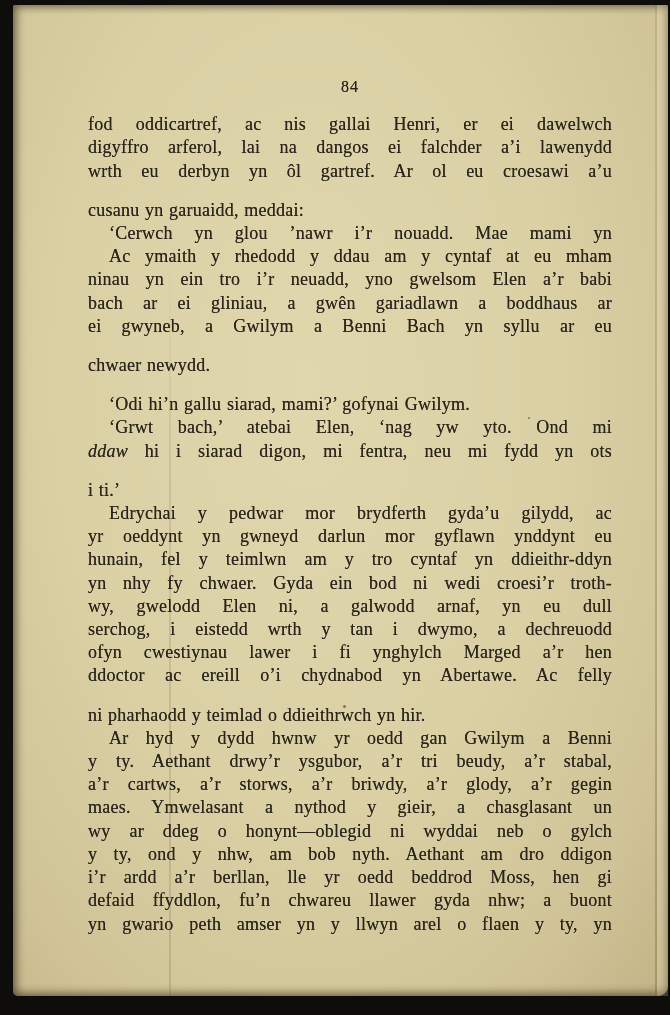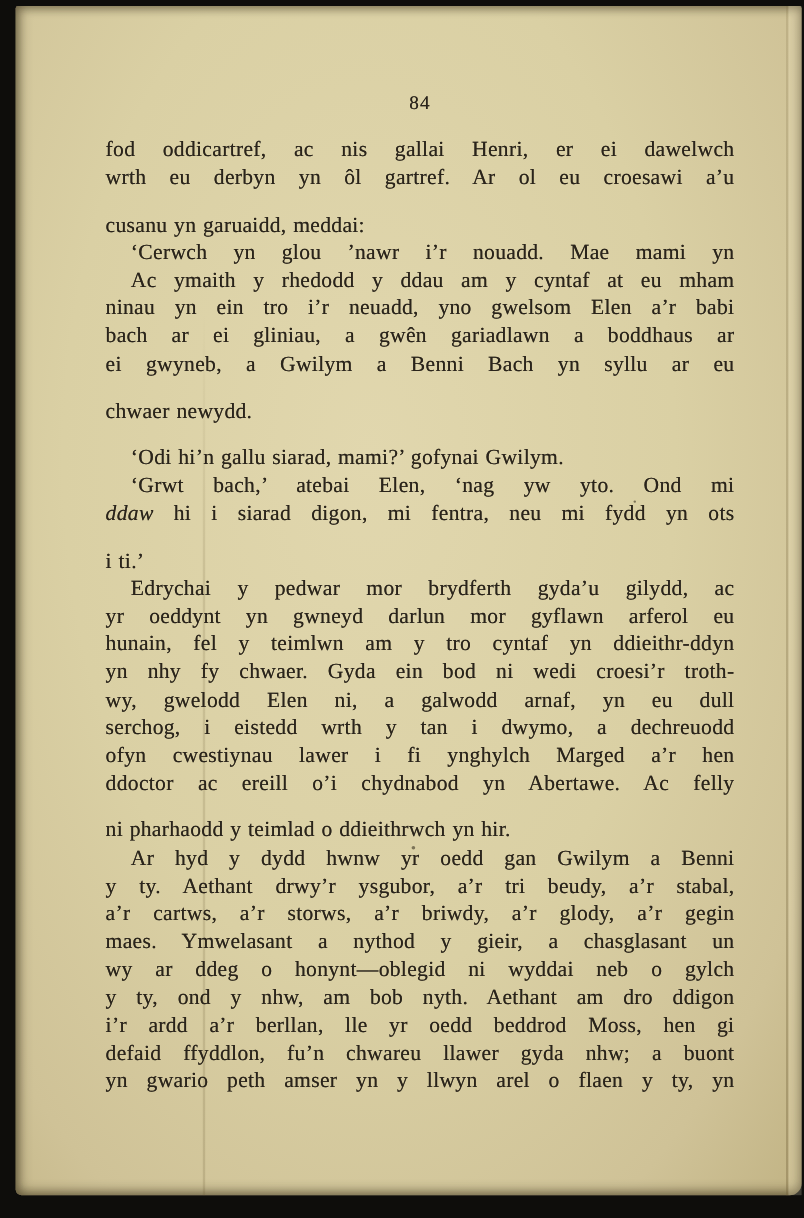--- a/index.html
+++ b/index.html
@@ -94,20 +94,21 @@
     <div class="page-edge-strip"></div>
     <div class="crease"></div>
     <div class="speck s1"></div>
     <div class="speck s2"></div>
 
     <div class="text-block">
       <div class="page-number">84</div>
 
       <p class="para">
         <span class="line">fod oddicartref, ac nis gallai Henri, er ei dawelwch</span>
+        <span class="line">digyffro arferol, lai na dangos ei falchder a’i lawenydd</span>
         <span class="line">wrth eu derbyn yn ôl gartref. Ar ol eu croesawi a’u</span>
         <span class="line pe">cusanu yn garuaidd, meddai:</span>
       </p>
 
       <p class="para">
         <span class="line ind">‘Cerwch yn glou ’nawr i’r nouadd. Mae mami yn</span>
       </p>
 
       <p class="para">
         <span class="line ind">Ac ymaith y rhedodd y ddau am y cyntaf at eu mham</span>
@@ -122,21 +123,21 @@
       </p>
 
       <p class="para">
         <span class="line ind">‘Grwt bach,’ atebai Elen, ‘nag yw yto. Ond mi</span>
         <span class="line"><span class="italic">ddaw</span><span> hi i siarad digon, mi fentra, neu mi fydd yn ots</span></span>
         <span class="line pe">i ti.’</span>
       </p>
 
       <p class="para">
         <span class="line ind">Edrychai y pedwar mor brydferth gyda’u gilydd, ac</span>
-        <span class="line">yr oeddynt yn gwneyd darlun mor gyflawn arferol eu</span>
+        <span class="line">yr oeddynt yn gwneyd darlun mor gyflawn ynddynt eu</span>
         <span class="line">hunain, fel y teimlwn am y tro cyntaf yn ddieithr-ddyn</span>
         <span class="line">yn nhy fy chwaer. Gyda ein bod ni wedi croesi’r troth-</span>
         <span class="line">wy, gwelodd Elen ni, a galwodd arnaf, yn eu dull</span>
         <span class="line">serchog, i eistedd wrth y tan i dwymo, a dechreuodd</span>
         <span class="line">ofyn cwestiynau lawer i fi ynghylch Marged a’r hen</span>
         <span class="line">ddoctor ac ereill o’i chydnabod yn Abertawe. Ac felly</span>
         <span class="line pe">ni pharhaodd y teimlad o ddieithrwch yn hir.</span>
       </p>
 
       <p class="para">

